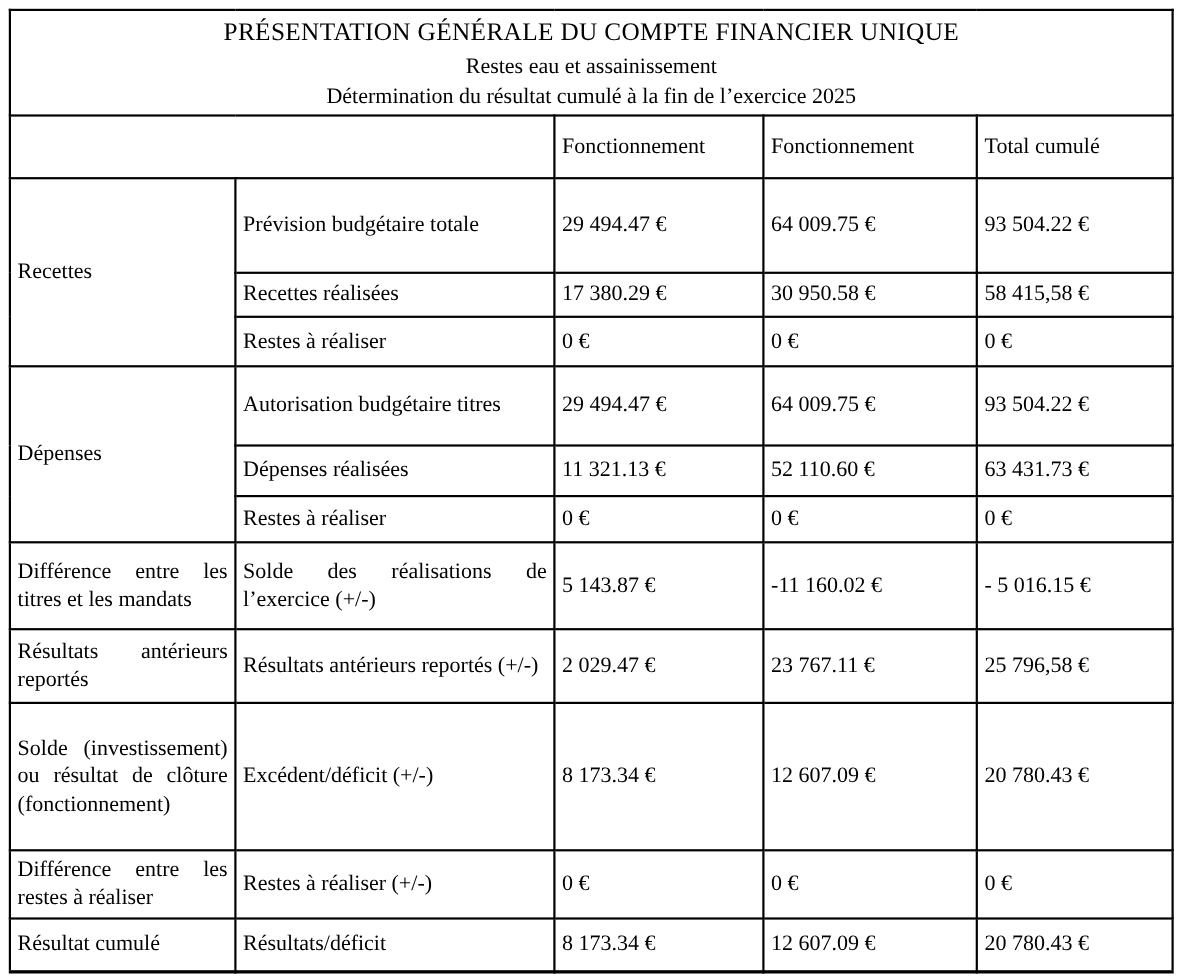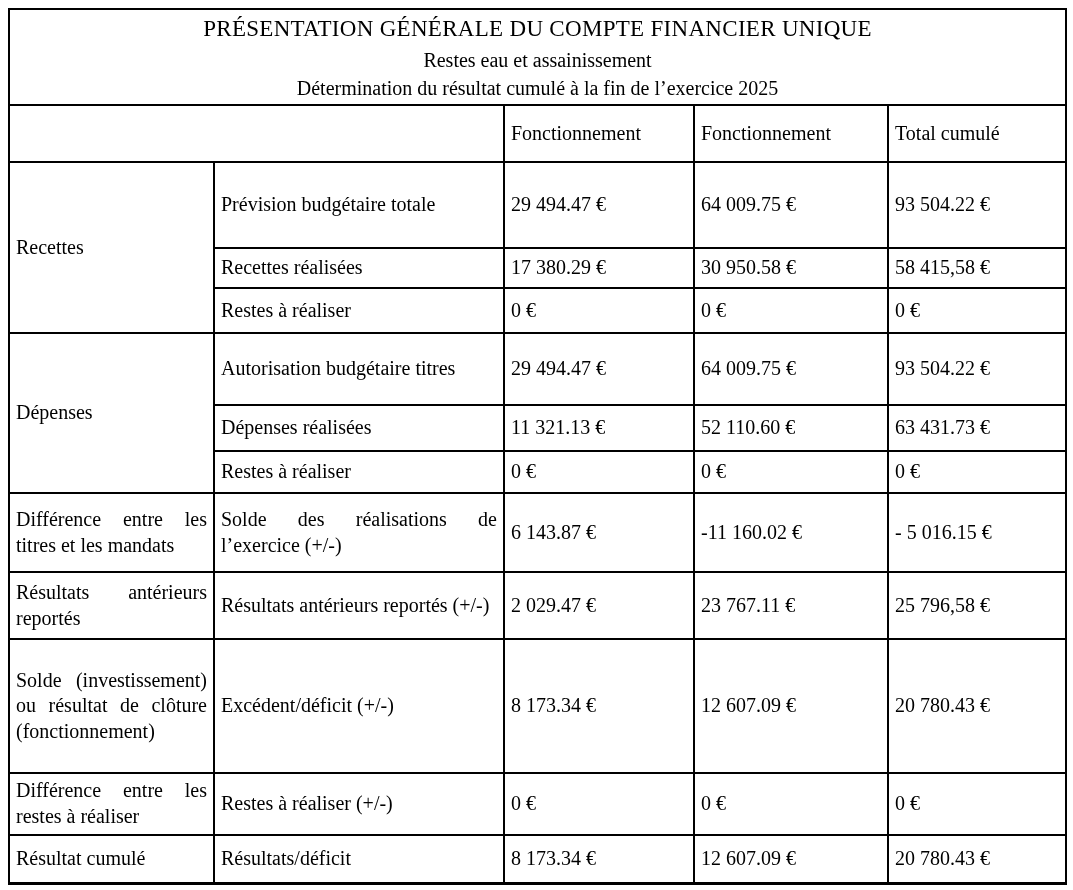--- a/index.html
+++ b/index.html
@@ -117,21 +117,21 @@
     <tr style="height:42px">
       <td class="lbl">Restes à réaliser</td>
       <td class="val">0 €</td>
       <td class="val">0 €</td>
       <td class="val">0 €</td>
     </tr>
 
     <tr style="height:79px">
       <td class="cat">Différence entre les titres et les mandats</td>
       <td class="lbl">Solde des réalisations de l’exercice (+/-)</td>
-      <td class="val">6 143.87 €</td>
+      <td class="val">5 143.87 €</td>
       <td class="val">-11 160.02 €</td>
       <td class="val">- 5 016.15 €</td>
     </tr>
 
     <tr style="height:67px">
       <td class="cat">Résultats antérieurs reportés</td>
       <td class="lbl">Résultats antérieurs reportés (+/-)</td>
       <td class="val">2 029.47 €</td>
       <td class="val">23 767.11 €</td>
       <td class="val">25 796,58 €</td>

